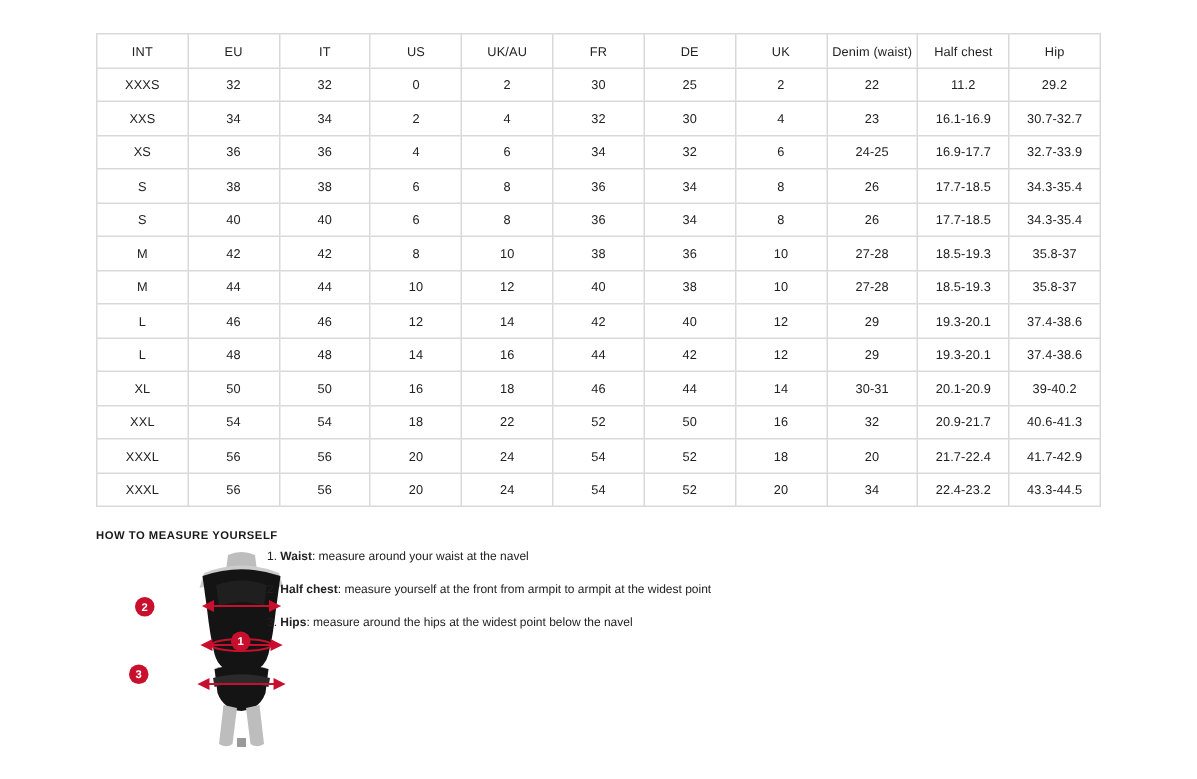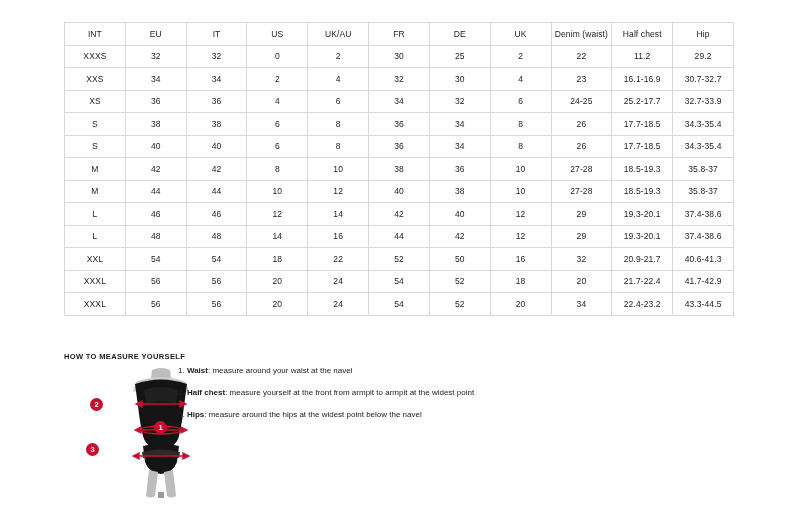--- a/index.html
+++ b/index.html
@@ -148,21 +148,21 @@
         <tr>
           <td>XS</td>
           <td>36</td>
           <td>36</td>
           <td>4</td>
           <td>6</td>
           <td>34</td>
           <td>32</td>
           <td>6</td>
           <td>24-25</td>
-          <td>25.2-17.7</td>
+          <td>16.9-17.7</td>
           <td>32.7-33.9</td>
         </tr>
         <tr>
           <td>S</td>
           <td>38</td>
           <td>38</td>
           <td>6</td>
           <td>8</td>
           <td>36</td>
           <td>34</td>
@@ -228,20 +228,33 @@
           <td>48</td>
           <td>48</td>
           <td>14</td>
           <td>16</td>
           <td>44</td>
           <td>42</td>
           <td>12</td>
           <td>29</td>
           <td>19.3-20.1</td>
           <td>37.4-38.6</td>
+        </tr>
+        <tr>
+          <td>XL</td>
+          <td>50</td>
+          <td>50</td>
+          <td>16</td>
+          <td>18</td>
+          <td>46</td>
+          <td>44</td>
+          <td>14</td>
+          <td>30-31</td>
+          <td>20.1-20.9</td>
+          <td>39-40.2</td>
         </tr>
         <tr>
           <td>XXL</td>
           <td>54</td>
           <td>54</td>
           <td>18</td>
           <td>22</td>
           <td>52</td>
           <td>50</td>
           <td>16</td>

